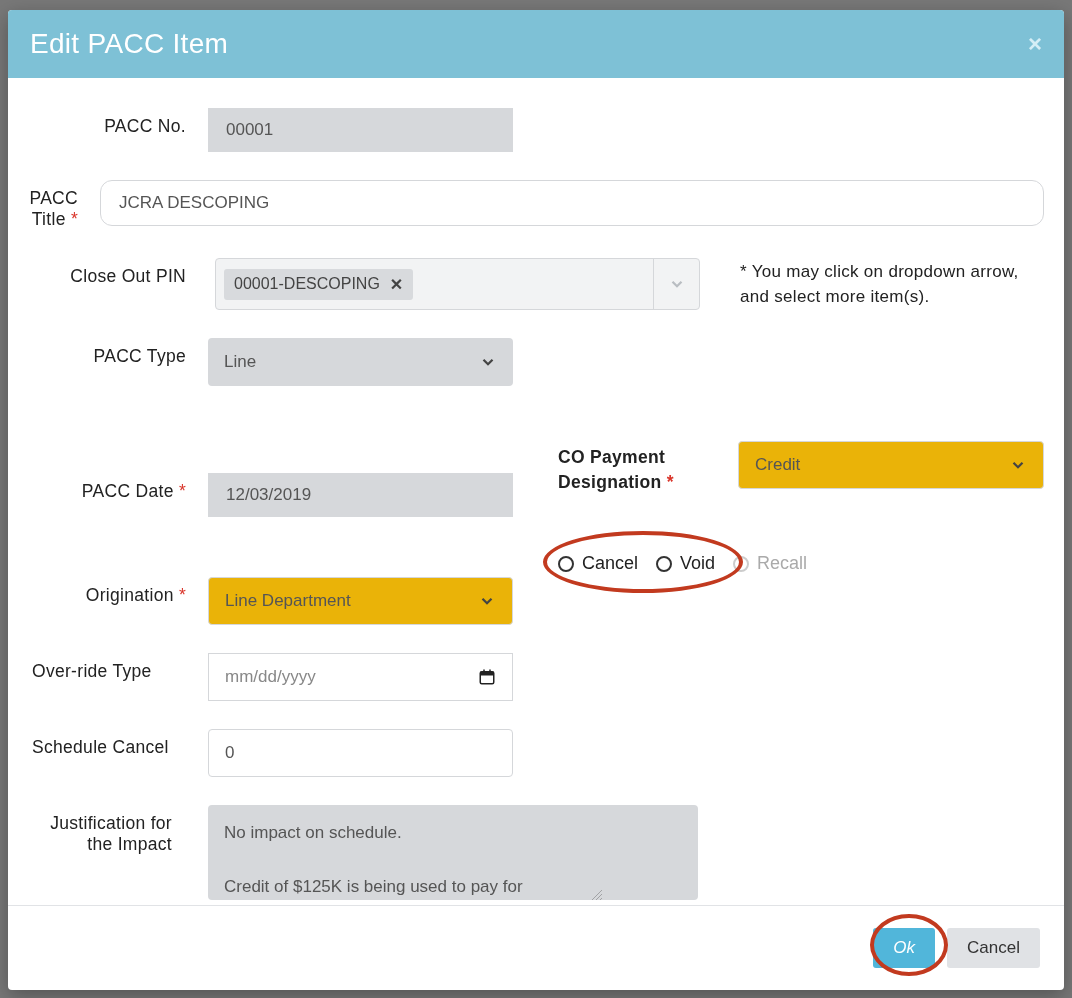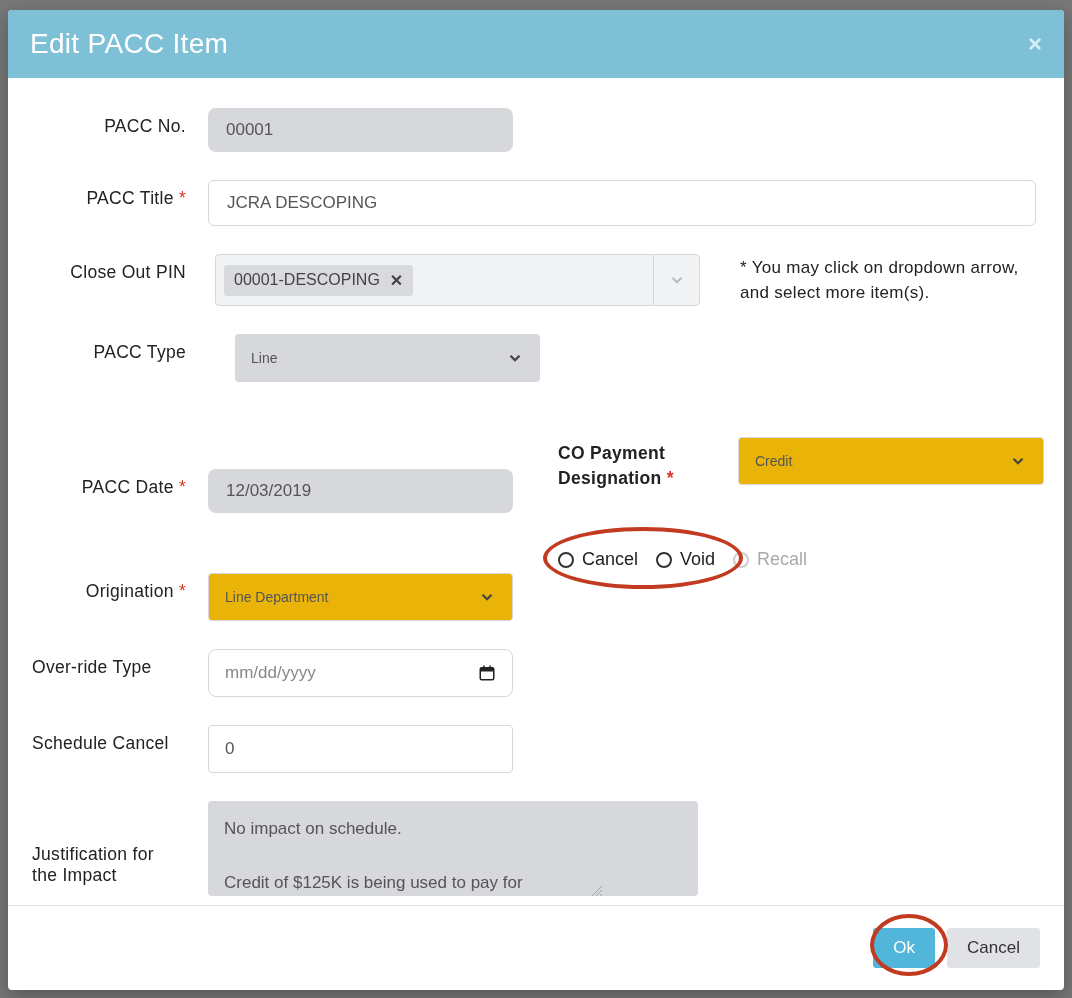--- a/index.html
+++ b/index.html
@@ -66,33 +66,33 @@
     padding-top: 8px;
     font-size: 17.5px;
     font-weight: 400;
     color: #222;
     letter-spacing: 0.3px;
   }
   .req { color: #d9352a; }
   .field-col { flex: 1; display: flex; align-items: center; gap: 40px; }
   .readonly-box {
     background: #d6d8db;
-    border-radius: 8px;
+    border-radius: 0;
     padding: 12px 18px;
     font-size: 17px;
     color: #555;
     width: 305px;
   }
   .wide-input {
     border: 1px solid #d5d7da;
-    border-radius: 6px;
+    border-radius: 12px;
     padding: 12px 18px;
     font-size: 17px;
     color: #555;
-    width: 828px;
+    width: 944px;
     background: #fff;
   }
   .multiselect-wrap {
     display: flex;
     align-items: center;
     gap: 40px;
     margin-left: 7px;
   }
   .multiselect {
     border: 1px solid #d5d7da;
@@ -138,21 +138,21 @@
   }
   .select-box {
     background: #d6d8db;
     border-radius: 4px;
     width: 305px;
     height: 48px;
     display: flex;
     align-items: center;
     justify-content: space-between;
     padding: 0 16px;
-    font-size: 14px;
+    font-size: 17px;
     color: #555;
     cursor: pointer;
   }
   .select-box.white {
     background: #eab308;
     border: 1px solid #d5d7da;
   }
   .chev { color: #444; }
   .select-box.white .chev { color: #444; }
   .two-col-row {
@@ -193,21 +193,21 @@
   .radio-circle {
     width: 16px; height: 16px;
     border: 2px solid #333;
     border-radius: 50%;
     display: inline-block;
   }
   .radio-item.disabled { color: #aaa; cursor: default; }
   .radio-item.disabled .radio-circle { border-color: #ccc; }
   .date-input-wrap {
     border: 1px solid #d5d7da;
-    border-radius: 8px;
+    border-radius: 0;
     width: 305px;
     height: 48px;
     display: flex;
     align-items: center;
     justify-content: space-between;
     padding: 0 16px;
     font-size: 17px;
     color: #888;
     background: #fff;
   }
@@ -243,21 +243,21 @@
     gap: 12px;
     position: relative;
   }
   .btn {
     border: none;
     border-radius: 3px;
     padding: 10px 20px;
     font-size: 17px;
     cursor: pointer;
   }
-  .btn-primary { background: #51b6da; color: #fff; }
+  .btn-primary { background: #51b6da; color: #fff; font-style: italic; }
   .btn-secondary { background: #e0e2e5; color: #333; }
   .highlight-ellipse {
     position: absolute;
     border: 4px solid #c23a1f;
     border-radius: 50%;
     pointer-events: none;
   }
   .chev-svg { width: 18px; height: 18px; }
   .cal-svg { width: 18px; height: 18px; }
   .resize-handle {
@@ -311,21 +311,21 @@
           <span class="ms-arrow-wrap">
             <svg class="chev-svg" viewBox="0 0 24 24" fill="none" stroke="currentColor" stroke-width="3">
                 <polyline points="6 9 12 15 18 9"></polyline>
               </svg>
           </span>
         </div>
         <div class="helper-text">* You may click on dropdown arrow, and select more item(s).</div>
       </div>
     </div>
 
-    <div class="form-row" style="margin-bottom:55px;gap:27px;">
+    <div class="form-row" style="margin-bottom:55px;">
       <div class="label-col">PACC Type</div>
       <div class="field-col">
         <div class="select-box">
           <span>Line</span>
           <svg class="chev-svg chev" viewBox="0 0 24 24" fill="none" stroke="currentColor" stroke-width="3">
               <polyline points="6 9 12 15 18 9"></polyline>
             </svg>
         </div>
       </div>
     </div>
@@ -397,21 +397,21 @@
     </div>
 
     <div class="form-row">
       <div class="label-col" style="text-align:left; padding-left:4px; padding-right:0; width:180px;">Schedule Cancel</div>
       <div class="field-col">
         <input class="text-input" value="0" style="">
       </div>
     </div>
 
     <div class="form-row" style="margin-bottom:10px;">
-      <div class="label-col" style="text-align:left; padding-left:4px; padding-right:24px; width:180px;margin-top:35px;">Justification for the Impact</div>
+      <div class="label-col" style="text-align:right; padding-left:4px; padding-right:36px; width:180px;">Justification for the Impact</div>
       <div class="field-col">
         <div class="textarea-wrap">
           <textarea class="textarea-box" style="">No impact on schedule.
 
 Credit of $125K is being used to pay for</textarea>
           <svg class="resize-handle" viewBox="0 0 12 12">
               <line x1="2" y1="12" x2="12" y2="2" stroke="#555"></line>
               <line x1="6" y1="12" x2="12" y2="6" stroke="#555"></line>
               <line x1="10" y1="12" x2="12" y2="10" stroke="#555"></line>
             </svg>

